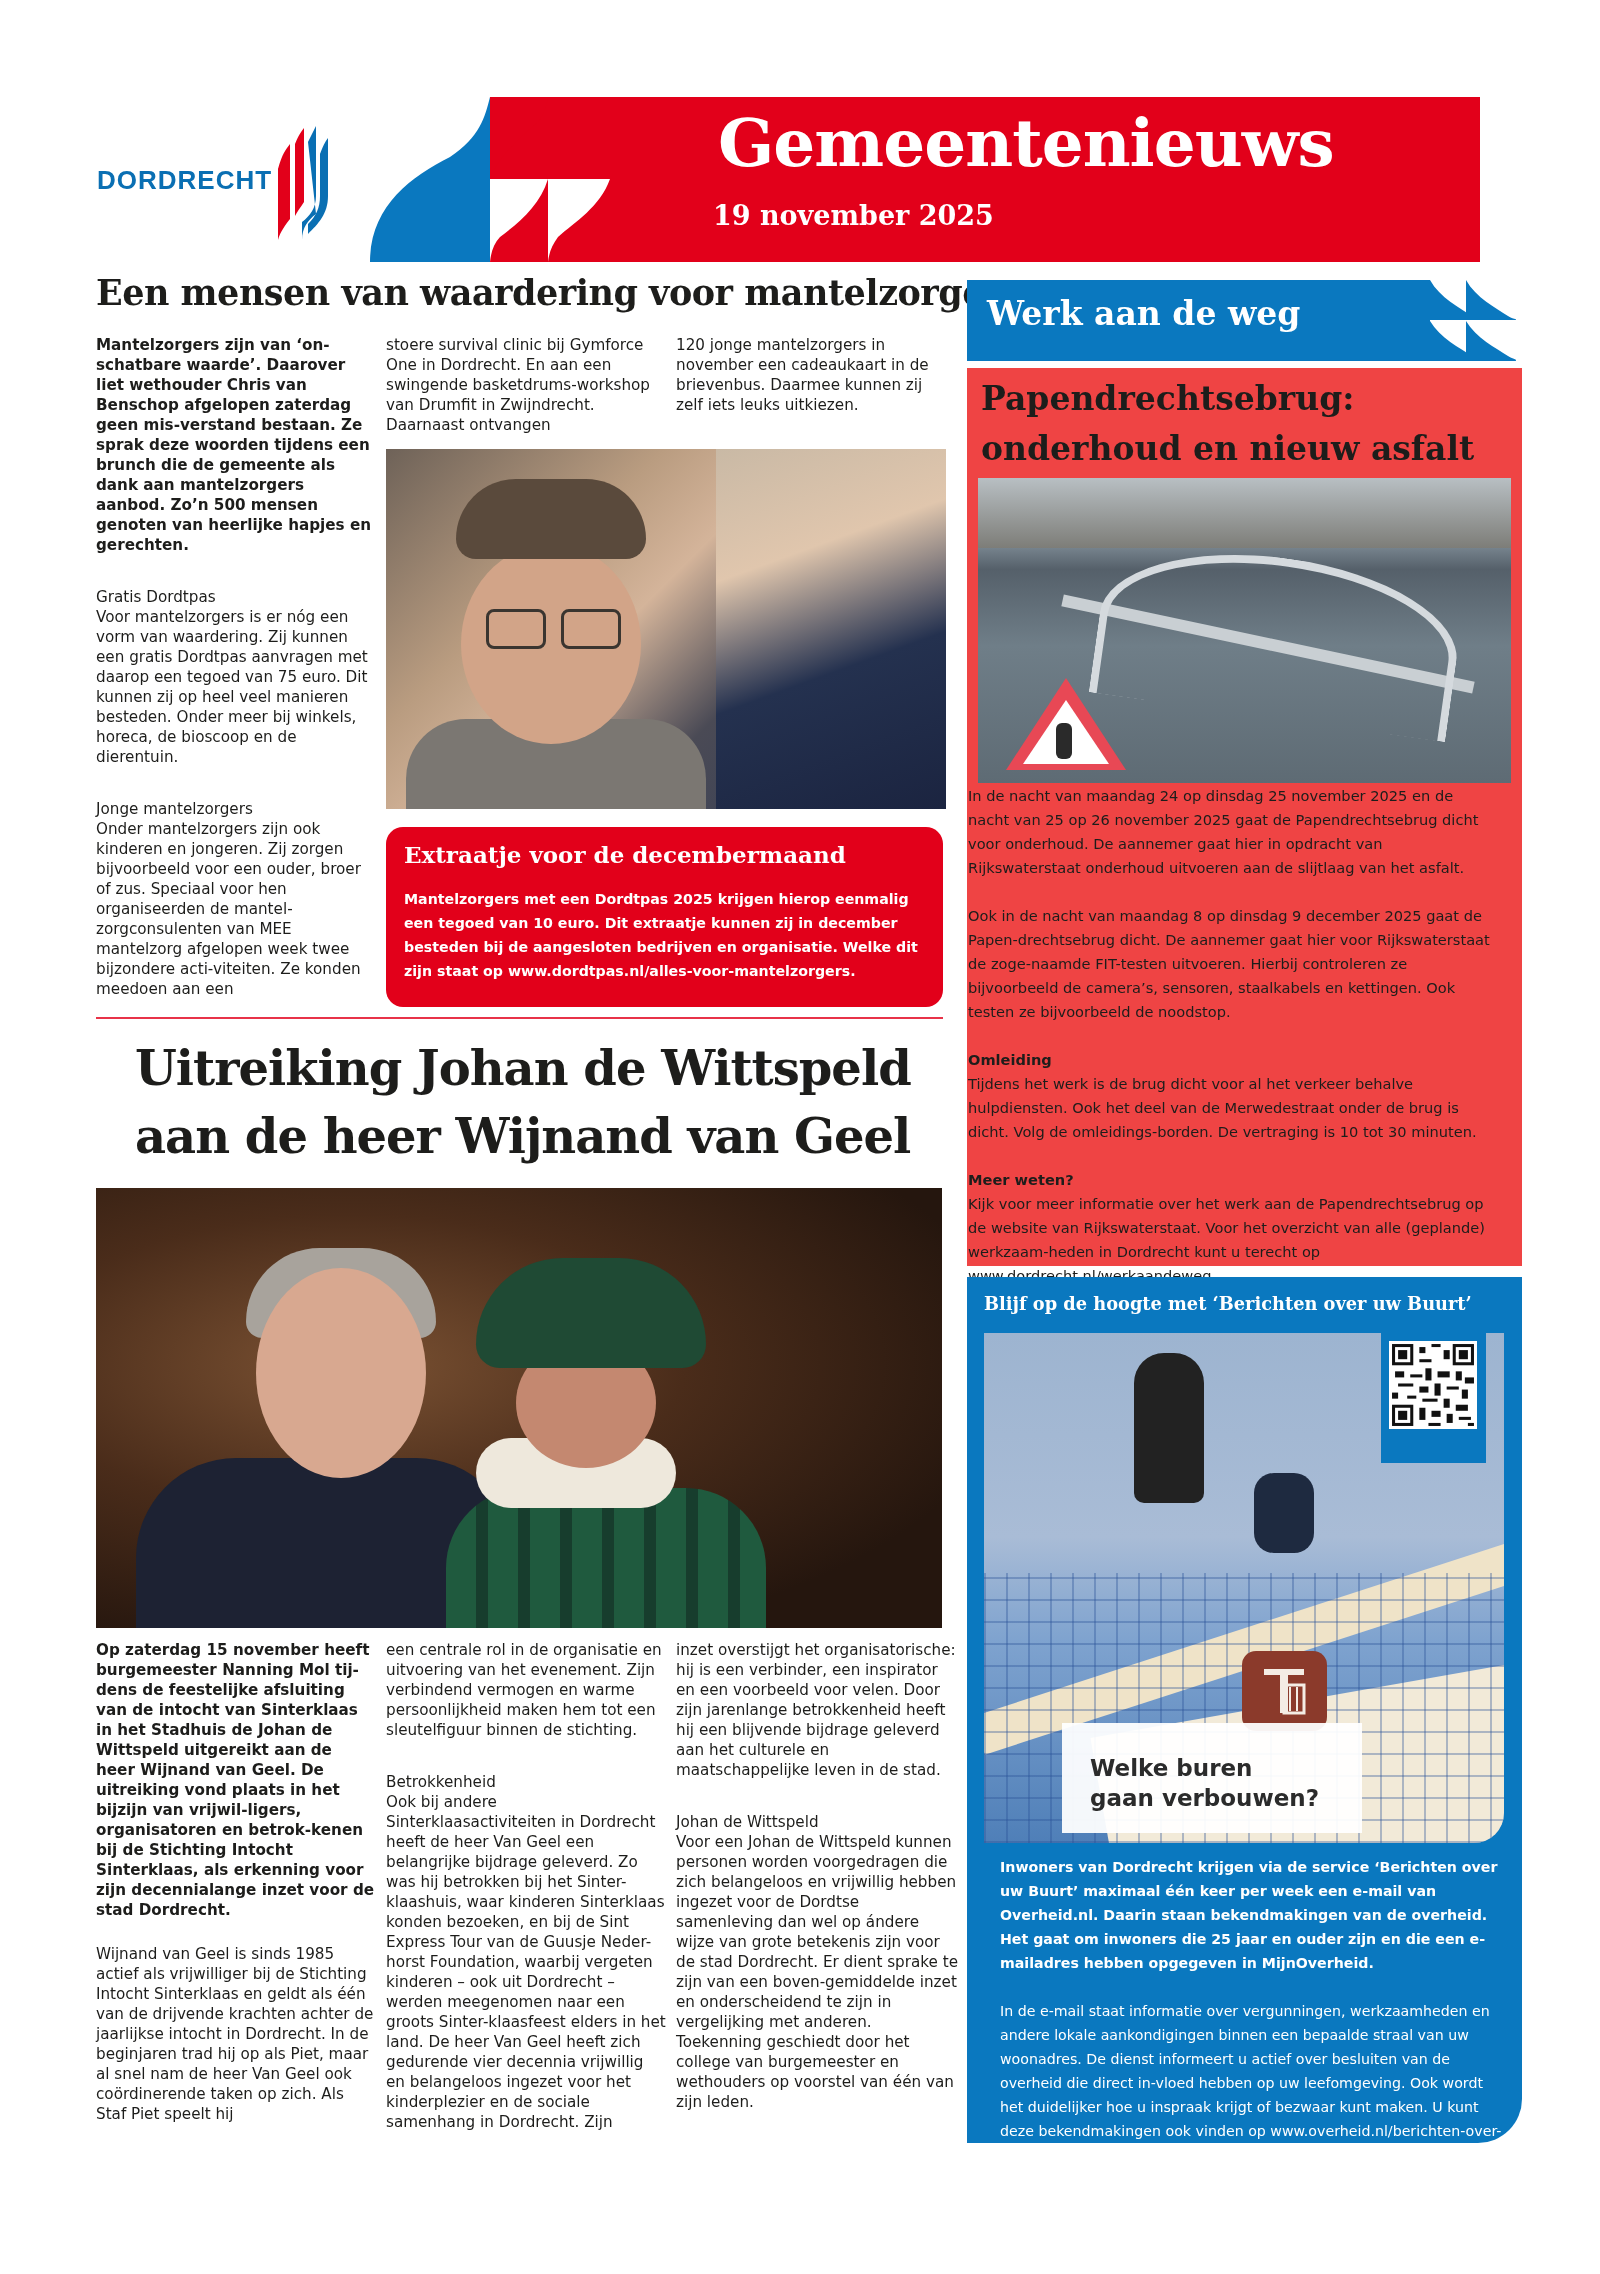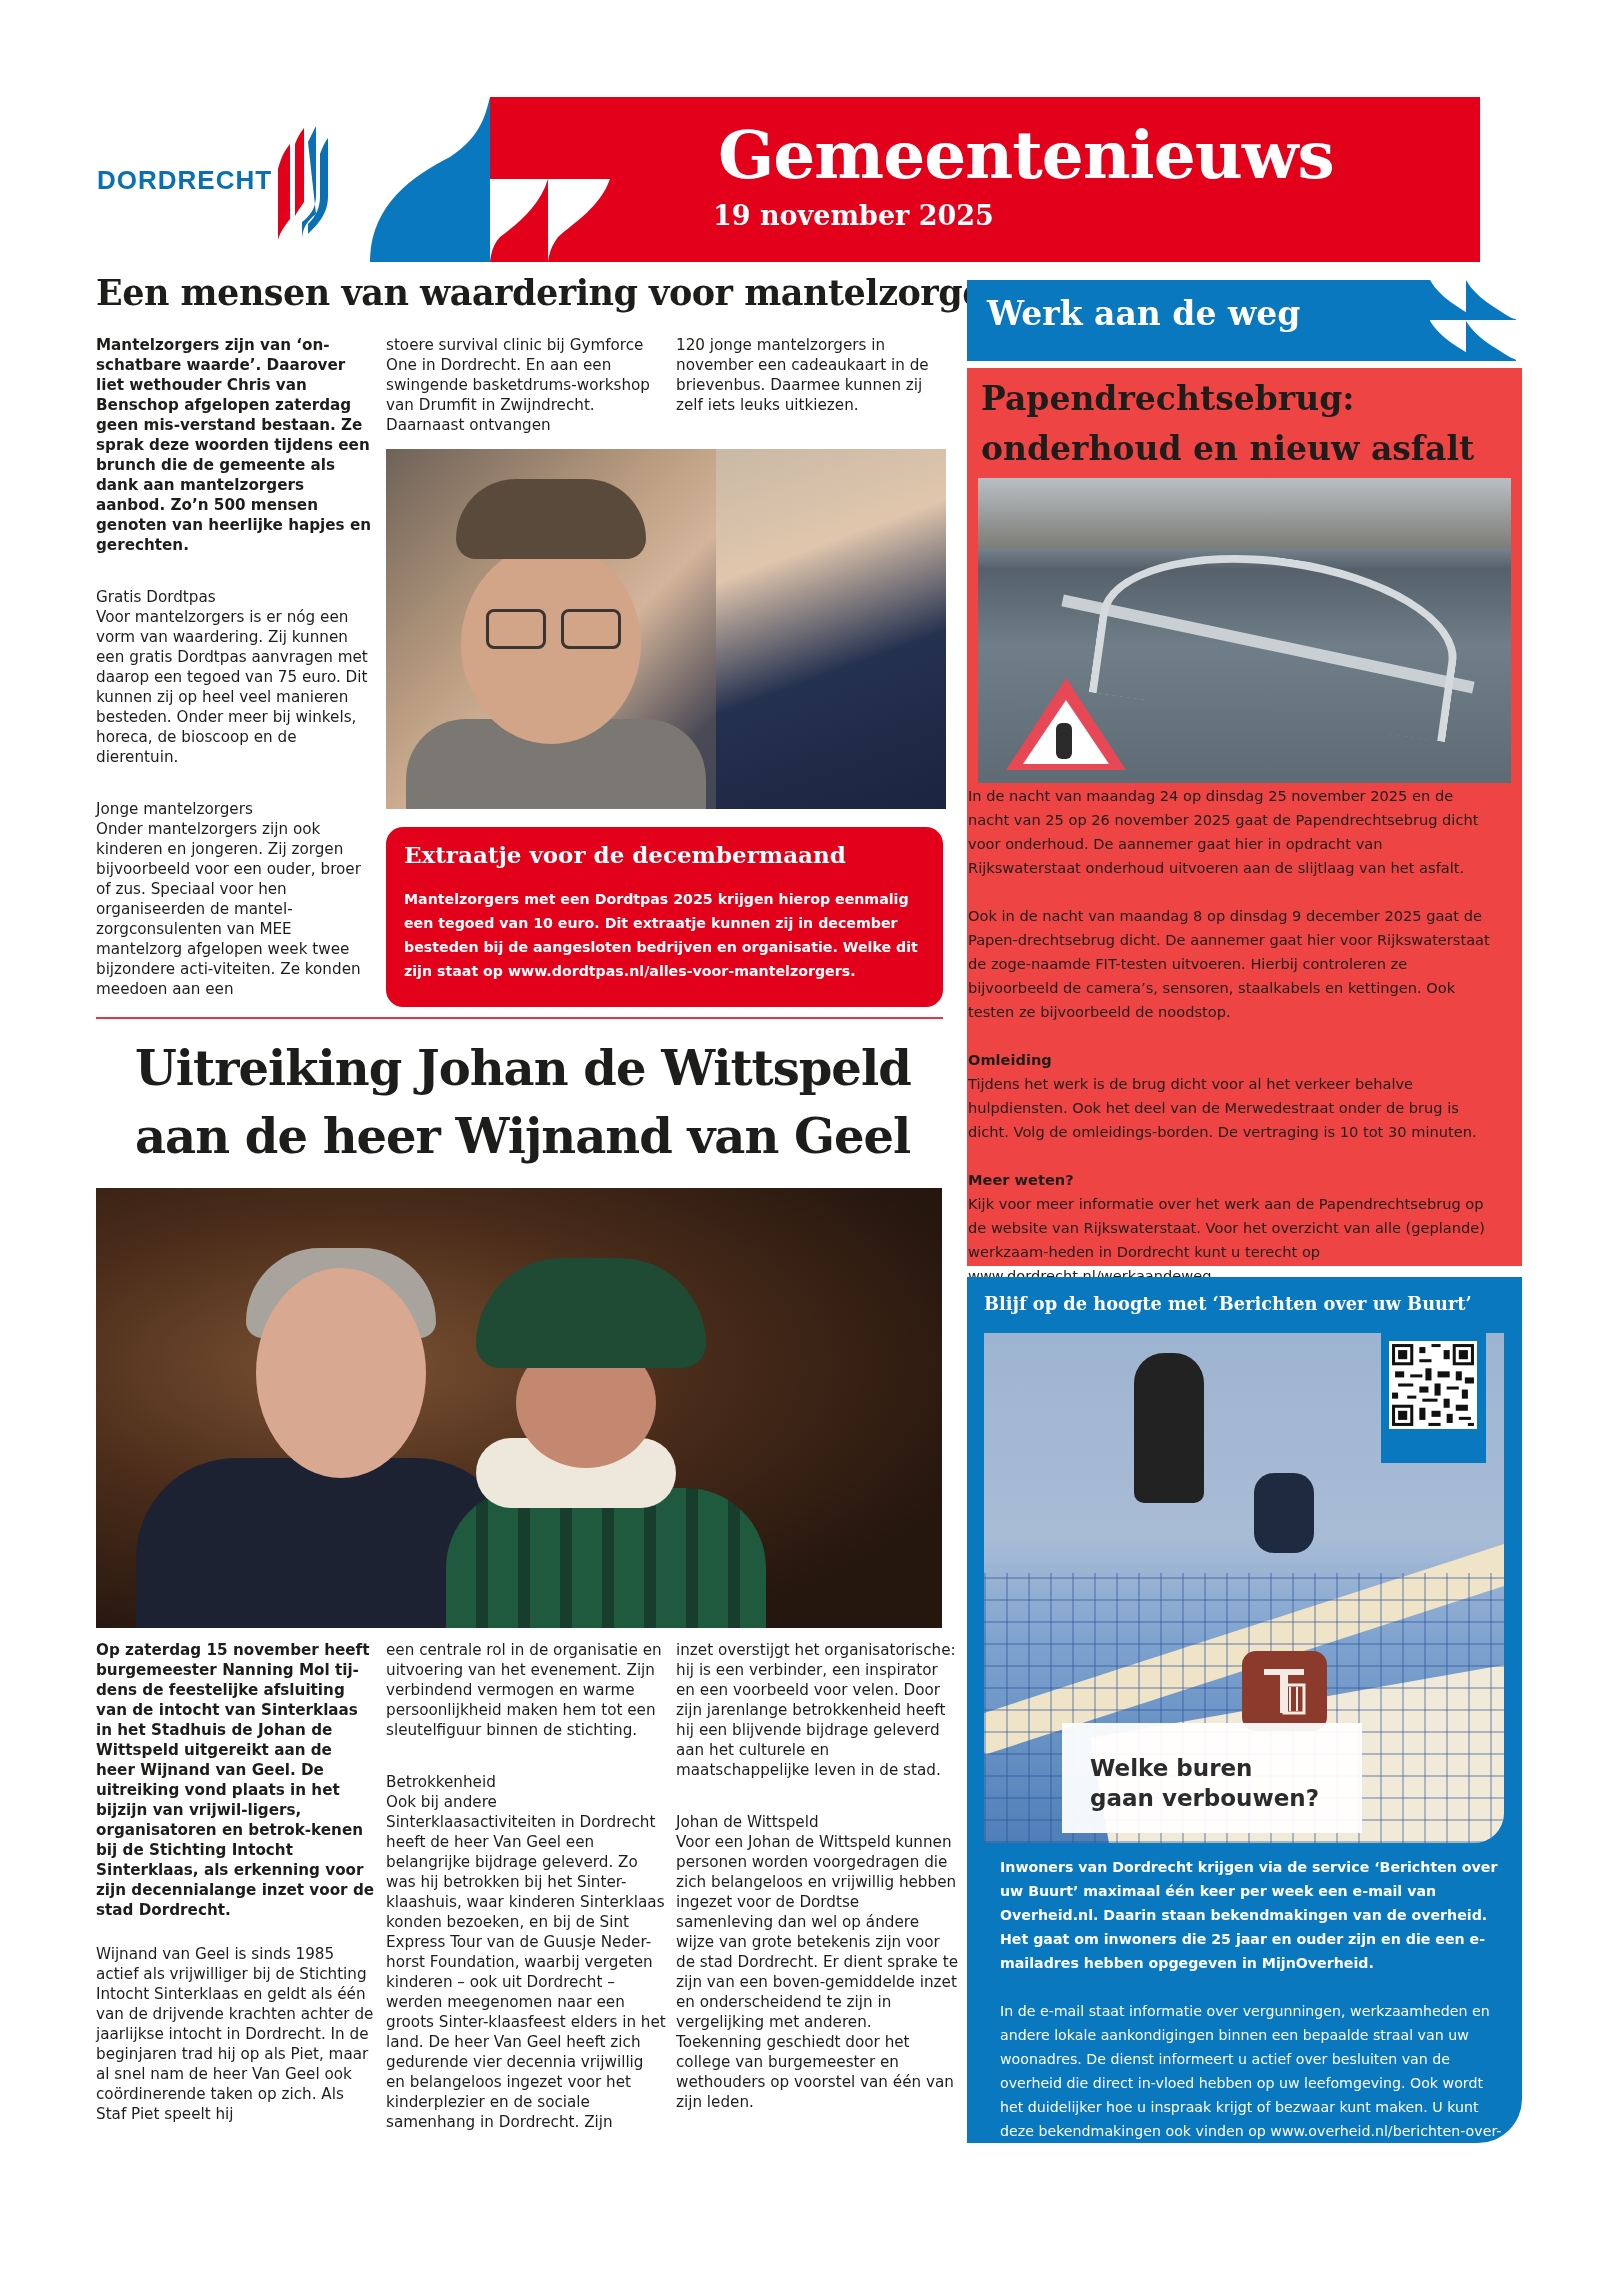--- a/index.html
+++ b/index.html
@@ -5,21 +5,21 @@
   * { box-sizing: border-box; margin: 0; padding: 0; }
   html, body { width: 1600px; height: 2274px; background: #ffffff; overflow: hidden; }
   body { position: relative; font-family: "DejaVu Sans", sans-serif; color: #1d1d1b; }
   .abs { position: absolute; }
 
   
   #logo-text { left: 97px; top: 165px; font-family: "Liberation Sans", sans-serif; font-weight: 700; color: #0a6fb3; font-size: 26px; letter-spacing: 1px; }
   #logo-mark { left: 268px; top: 124px; width: 80px; width: 76px; height: 116px; }
   #banner-shapes { left: 370px; top: 97px; width: 340px; height: 165px; }
   #banner { left: 700px; top: 97px; width: 780px; height: 165px; background: #e2001a; }
-  #banner-title { left: 718px; top: 104px; color: #fff; font-family: "DejaVu Serif", serif; font-weight: 700; font-size: 66px; letter-spacing: -1px; margin-top: 12px; }
+  #banner-title { left: 718px; top: 104px; color: #fff; font-family: "DejaVu Serif", serif; font-weight: 700; font-size: 66px; letter-spacing: -1px; }
   #banner-date { left: 713px; top: 200px; color: #fff; font-family: "DejaVu Serif", serif; font-weight: 700; font-size: 27px; }
   #page-number { left: 1507px; top: 97px; color: #fff; font-weight: 700; font-size: 13px; }
 
   
   #a1-title { left: 96px; top: 272px; font-family: "DejaVu Serif", serif; font-weight: 700; font-size: 35px; letter-spacing: -0.5px; white-space: nowrap; }
   .col { font-size: 15.2px; line-height: 20px; }
   .col p { margin: 0; }
   .col .bold { font-weight: 700; }
   .col .sub { font-weight: 400; margin-top: 32px; }
   #a1-col1 { left: 96px; top: 335px; width: 275px; }

